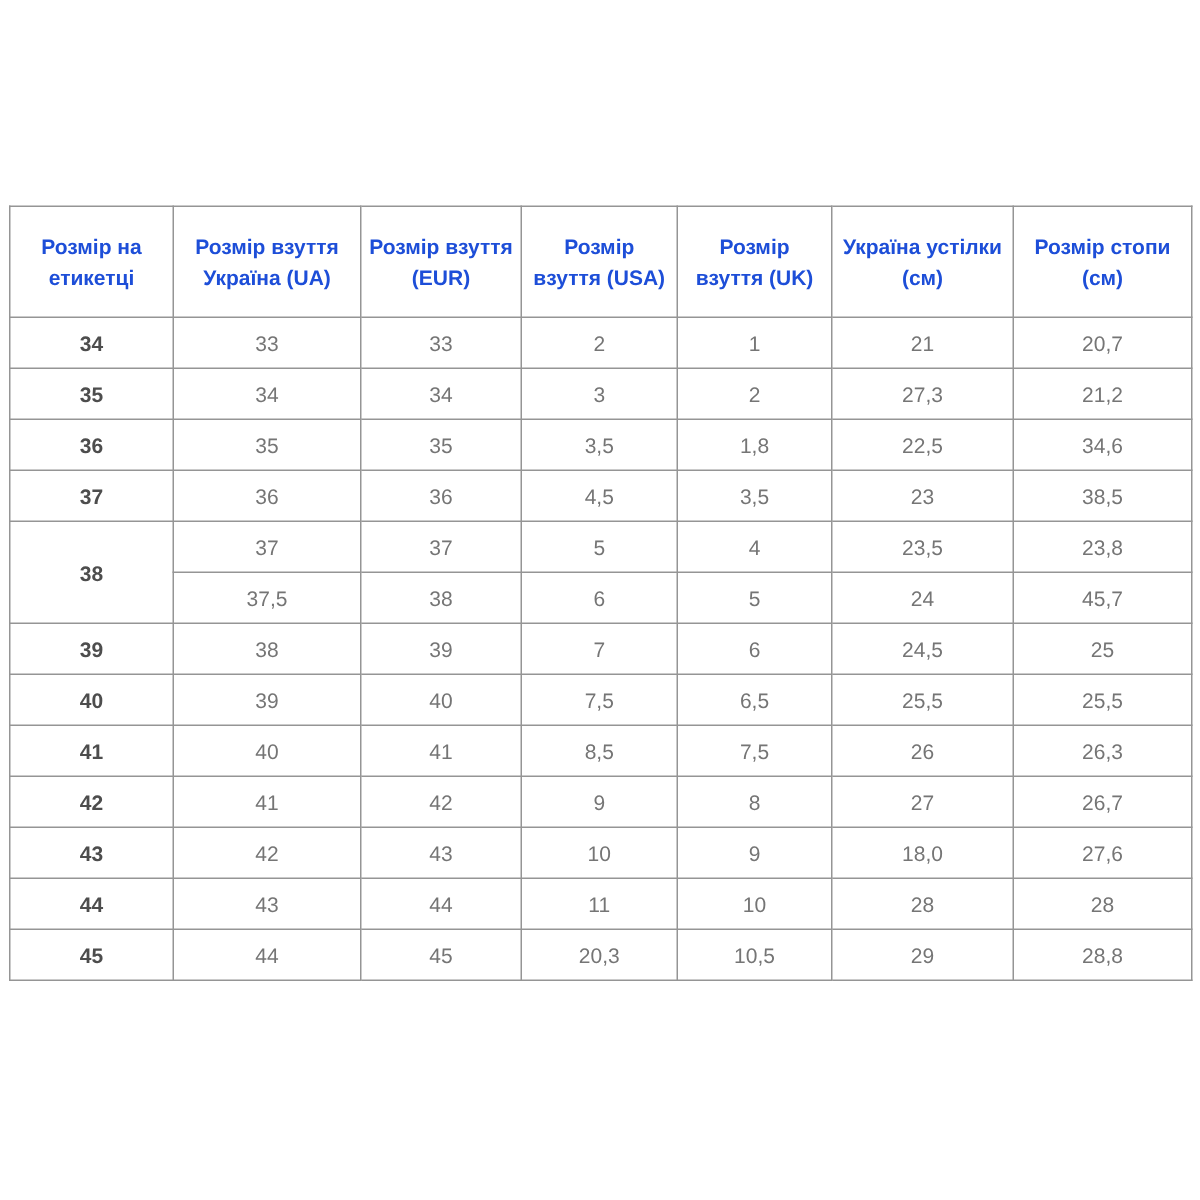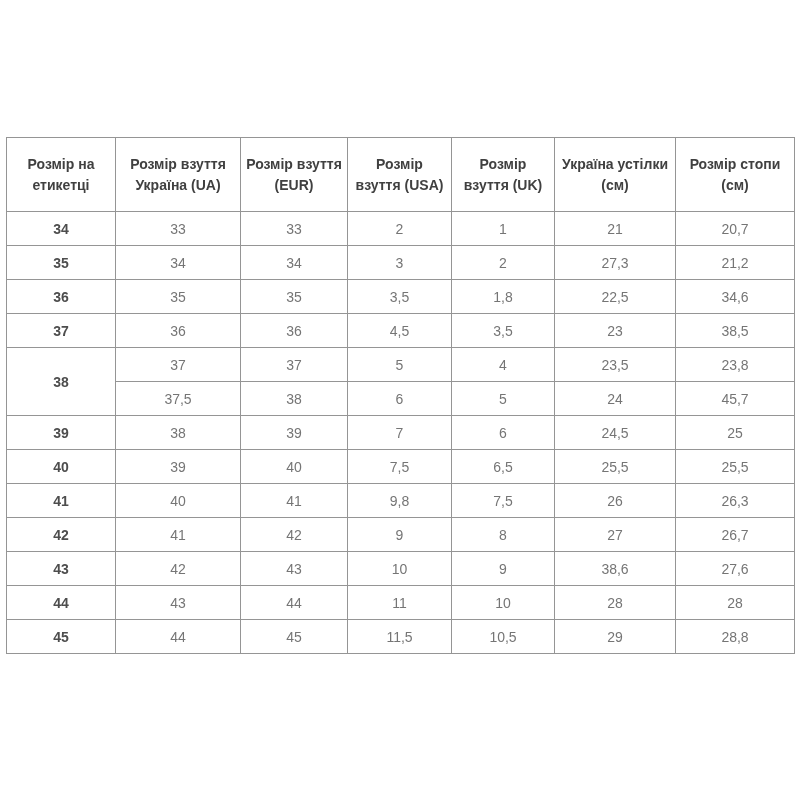--- a/index.html
+++ b/index.html
@@ -32,21 +32,21 @@
     border: 1px solid #959595;
     text-align: center;
     vertical-align: middle;
     font-size: 14px;
     padding: 2px 4px;
     background: #ffffff;
   }
   table.size-chart th {
     height: 74px;
     font-weight: bold;
-    color: #404040;
+    color: #1d4ed8;
     line-height: 1.45;
   }
   table.size-chart td {
     height: 34px;
     color: #757575;
     font-weight: normal;
   }
   table.size-chart td.row-label {
     font-weight: bold;
     color: #4d4d4d;
@@ -155,57 +155,57 @@
             <td>40</td>
             <td>7,5</td>
             <td>6,5</td>
             <td>25,5</td>
             <td>25,5</td>
           </tr>
           <tr>
             <td class="row-label">41</td>
             <td>40</td>
             <td>41</td>
-            <td>9,8</td>
+            <td>8,5</td>
             <td>7,5</td>
             <td>26</td>
             <td>26,3</td>
           </tr>
           <tr>
             <td class="row-label">42</td>
             <td>41</td>
             <td>42</td>
             <td>9</td>
             <td>8</td>
             <td>27</td>
             <td>26,7</td>
           </tr>
           <tr>
             <td class="row-label">43</td>
             <td>42</td>
             <td>43</td>
             <td>10</td>
             <td>9</td>
-            <td>38,6</td>
+            <td>18,0</td>
             <td>27,6</td>
           </tr>
           <tr>
             <td class="row-label">44</td>
             <td>43</td>
             <td>44</td>
             <td>11</td>
             <td>10</td>
             <td>28</td>
             <td>28</td>
           </tr>
           <tr>
             <td class="row-label">45</td>
             <td>44</td>
             <td>45</td>
-            <td>11,5</td>
+            <td>20,3</td>
             <td>10,5</td>
             <td>29</td>
             <td>28,8</td>
           </tr>
         </tbody>
     </table>
   </div>
 </div>
 
 </body></html>

